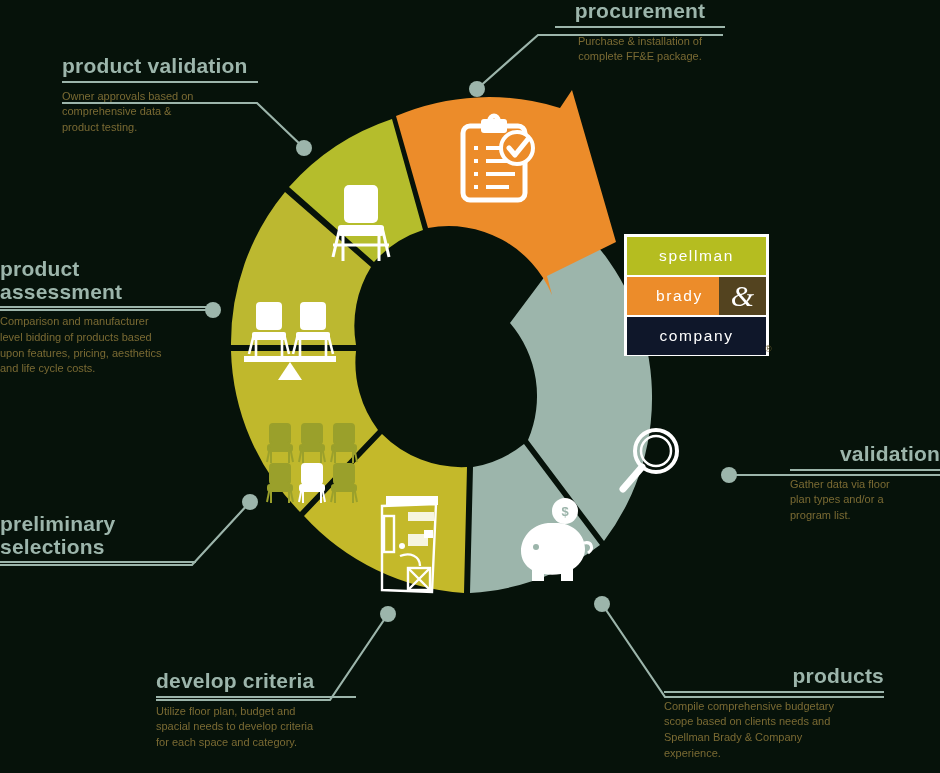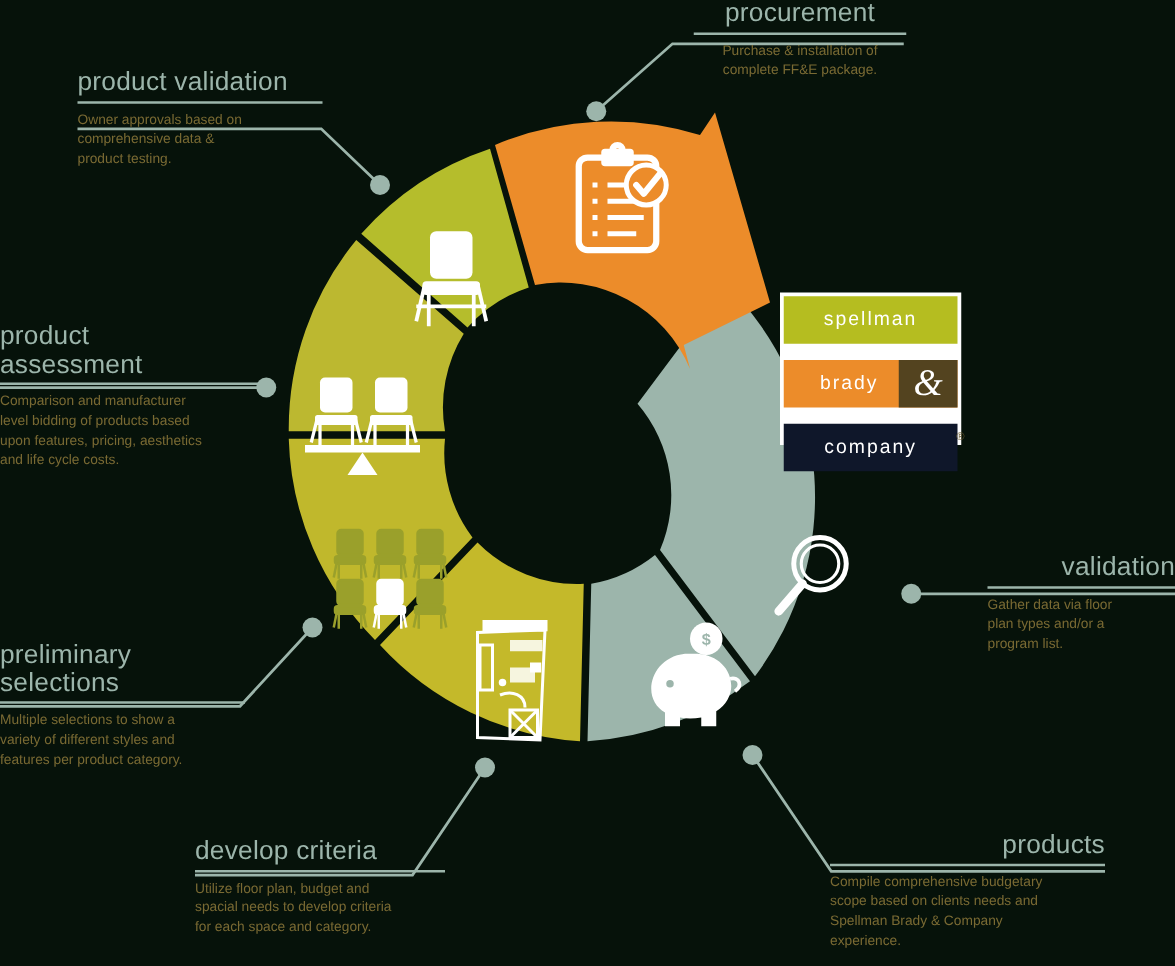--- a/index.html
+++ b/index.html
@@ -7,21 +7,21 @@
        font-family:"Liberation Sans", sans-serif;
        -webkit-font-smoothing:antialiased;}
   #stage{position:relative;width:940px;height:773px;background:#06120a;}
   svg.layer{position:absolute;left:0;top:0;width:940px;height:773px;}
 
   
   .callout{position:absolute;}
   .callout .ttl{
      color:#9cb5ab;
      font-size:21px;
-     font-weight:normal;
+     font-weight:bold;
      letter-spacing:.2px;
      line-height:1.08;
      white-space:pre-line;
      margin:0;
   }
   .callout .rule{
      height:2px;background:#9cb5ab;margin:3px 0 6px 0;width:100%;
   }
   .callout .body{
      color:#7a6a33;
@@ -29,21 +29,21 @@
      line-height:1.42;
      white-space:pre-line;
      margin:0;
   }
   .callout.right .ttl,.callout.right .body{text-align:right;}
   .callout.right .body{text-align:right;}
 
   
   #logo{position:absolute;left:624px;top:234px;width:145px;height:122px;
         background:#ffffff;padding:3px;box-sizing:border-box;}
-  #logo .band{position:relative;height:38px;margin-bottom:13px;}
+  #logo .band{position:relative;height:38px;margin-bottom:2px;}
   #logo .band:last-child{margin-bottom:0;}
   #logo .word{
       position:absolute;left:0;top:0;right:0;bottom:0;
       display:flex;align-items:center;justify-content:center;
       color:#ffffff;font-size:15.5px;letter-spacing:1.6px;
       font-family:"Liberation Sans", sans-serif;
   }
   #logo .b1{background:#b5bd20;}
   #logo .b2{background:#ec8c2a;}
   #logo .b3{background:#0f172a;padding-left:24px;}
@@ -294,23 +294,20 @@
     <div class="body">Comparison and manufacturer
 level bidding of products based
 upon features, pricing, aesthetics
 and life cycle costs.</div>
   </div>
 
   <div class="callout" style="left:0px;top:513px;width:196px;">
     <div class="ttl">preliminary
 selections</div>
     <div class="rule"></div>
-    <div class="body">Multiple selections to show a
-variety of different styles and
-features per product category.</div>
   </div>
 
   <div class="callout" style="left:156px;top:670px;width:200px;">
     <div class="ttl">develop criteria</div>
     <div class="rule"></div>
     <div class="body">Utilize floor plan, budget and
 spacial needs to develop criteria
 for each space and category.</div>
   </div>
 

